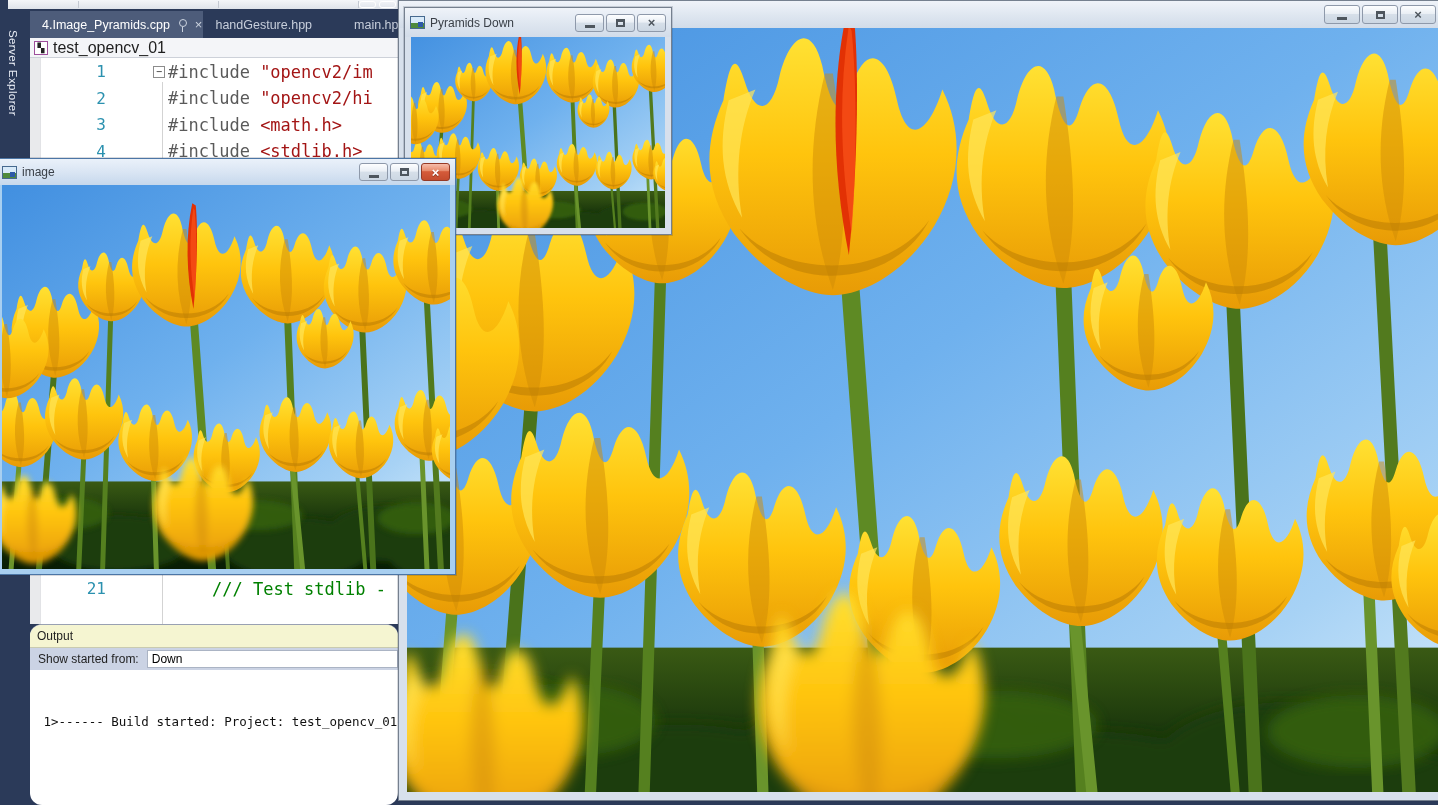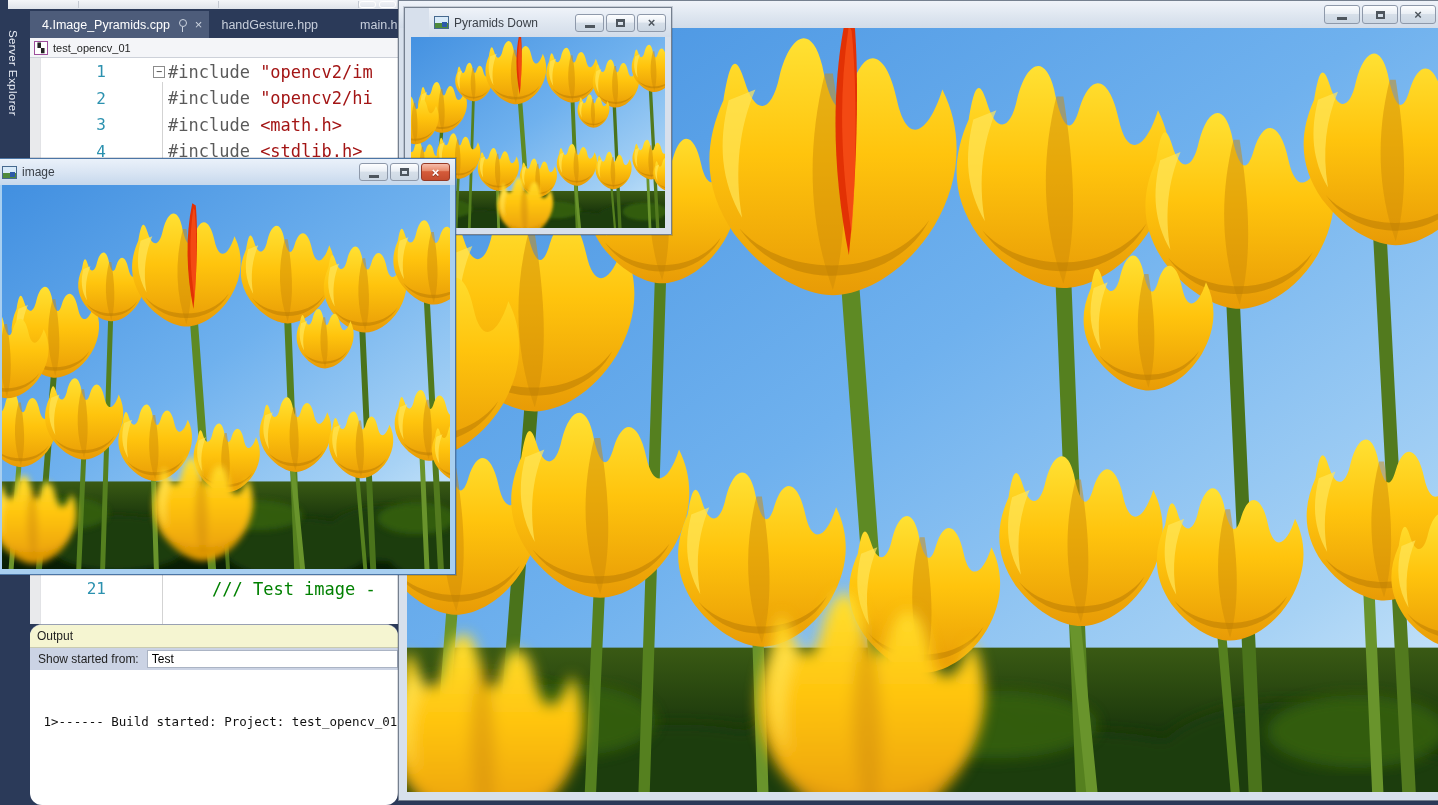--- a/index.html
+++ b/index.html
@@ -14,33 +14,33 @@
     border:1px solid #FFFFFF; border-radius:3px; background:transparent; }
 
   .side-tab { position:absolute; left:7px; writing-mode:vertical-rl; color:#E8ECF4;
     font-size:11.5px; letter-spacing:.4px; z-index:1; }
   .side-tab.t1 { top:30px; }
   .side-tab.t2 { top:170px; }
 
   .tabbar { position:absolute; left:30px; top:11px; width:368px; height:27px;
     display:flex; align-items:stretch; z-index:1; font-size:12.5px; color:#C7CEDB; }
   .tab { display:flex; align-items:center; padding:0 12px; white-space:nowrap; cursor:default; }
-  .tab.active { background:#4D5C7A; color:#FFFFFF; padding-right:7px; }
+  .tab.active { background:#4D5C7A; color:#FFFFFF; padding-right:1px; }
   .tab.t3 { margin-left:18px; }
   .pin { position:relative; width:8px; height:8px; border:1.6px solid #CBD3DF; border-radius:50%;
     margin-left:9px; top:-2px; }
   .pin::after { content:""; position:absolute; left:2px; top:7px; width:1.6px; height:5px; background:#CBD3DF; }
   .tabx { margin-left:8px; font-size:13px; color:#CBD3DF; line-height:1; }
 
   .breadcrumb { position:absolute; left:30px; top:38px; width:368px; height:20px;
     background:#F4F5F8; border-bottom:1px solid #CDD1D9; display:flex; align-items:center;
     gap:5px; padding:0 4px; z-index:1; }
   .bc-icon { width:14px; height:14px; border:1px solid #9E4F9C; background:#FFFFFF;
     font-family:"DejaVu Sans",sans-serif; font-size:9px; line-height:12px; text-align:center; color:#222; }
-  .bc-text { font-size:11px; color:#1E1E1E; }
+  .bc-text { font-size:16px; color:#1E1E1E; }
 
   
   .editor { position:absolute; left:30px; top:58px; width:368px; height:566px;
     background:#FFFFFF; z-index:1; overflow:hidden;
     font-family:"DejaVu Sans Mono",monospace; font-size:17px; }
   .ed-margin { position:absolute; left:0; top:0; width:11px; height:100%;
     background:#E9EAEC; border-right:1px solid #E2E3E6; }
   .ed-guide { position:absolute; left:132px; top:24px; bottom:0; width:1px; background:#D3D3D3; }
   .crow { position:absolute; left:0; height:27px; display:flex; align-items:center; width:100%; }
   .lnum { width:90px; text-align:right; padding-right:14px; color:#2B91AF; font-size:16px; flex:none; }
@@ -91,21 +91,21 @@
   .wcontent svg { display:block; }
 
   
   #win-large { left:398px; top:0; width:1044px; height:801px; z-index:10; }
   #win-large .tbar { height:27px; }
   #win-large .cap { width:36px; height:19px; }
   #win-large .wcontent { left:8px; right:2px; top:27px; bottom:8px; }
 
   
   #win-pd { left:404px; top:7px; width:268px; height:228px; z-index:20; }
-  #win-pd .tbar { height:29px;margin-left:24px; }
+  #win-pd .tbar { height:29px; }
   #win-pd .wcontent { left:6px; right:6px; top:29px; bottom:6px; }
 
   
   #win-image { left:-4px; top:158px; width:460px; height:417px; z-index:30; }
   #win-image .tbar { height:26px; }
   #win-image .wcontent { left:5px; right:5px; top:26px; bottom:5px; }
 
   .hiddendefs { position:absolute; width:0; height:0; }
 </style>
 </head>
@@ -250,31 +250,31 @@
   </div>
   <div class="crow" style="top:79.5px">
     <span class="lnum">4</span>
     <span class="lfold"></span>
     <span class="lcode"><span class="tok-dir">#include </span><span class="tok-str">&lt;stdlib.h&gt;</span></span>
   </div>
 
   <div class="crow" style="top:517px">
     <span class="lnum">21</span>
     <span class="lfold"></span>
-    <span class="lcode indent1"><span class="tok-com">/// Test image - </span></span>
+    <span class="lcode indent1"><span class="tok-com">/// Test stdlib - </span></span>
   </div>
 </div>
 
 <div class="output">
   <div class="out-head">
     <span>Output</span>
   </div>
   <div class="out-combo-row">
     <span>Show started from:</span>
-    <span class="out-combo">Test</span>
+    <span class="out-combo">Down</span>
   </div>
   <div class="out-log">
     <div> 1&gt;------ Build started: Project: test_opencv_01, C</div>
     
     
     
     
   </div>
 </div>
 

